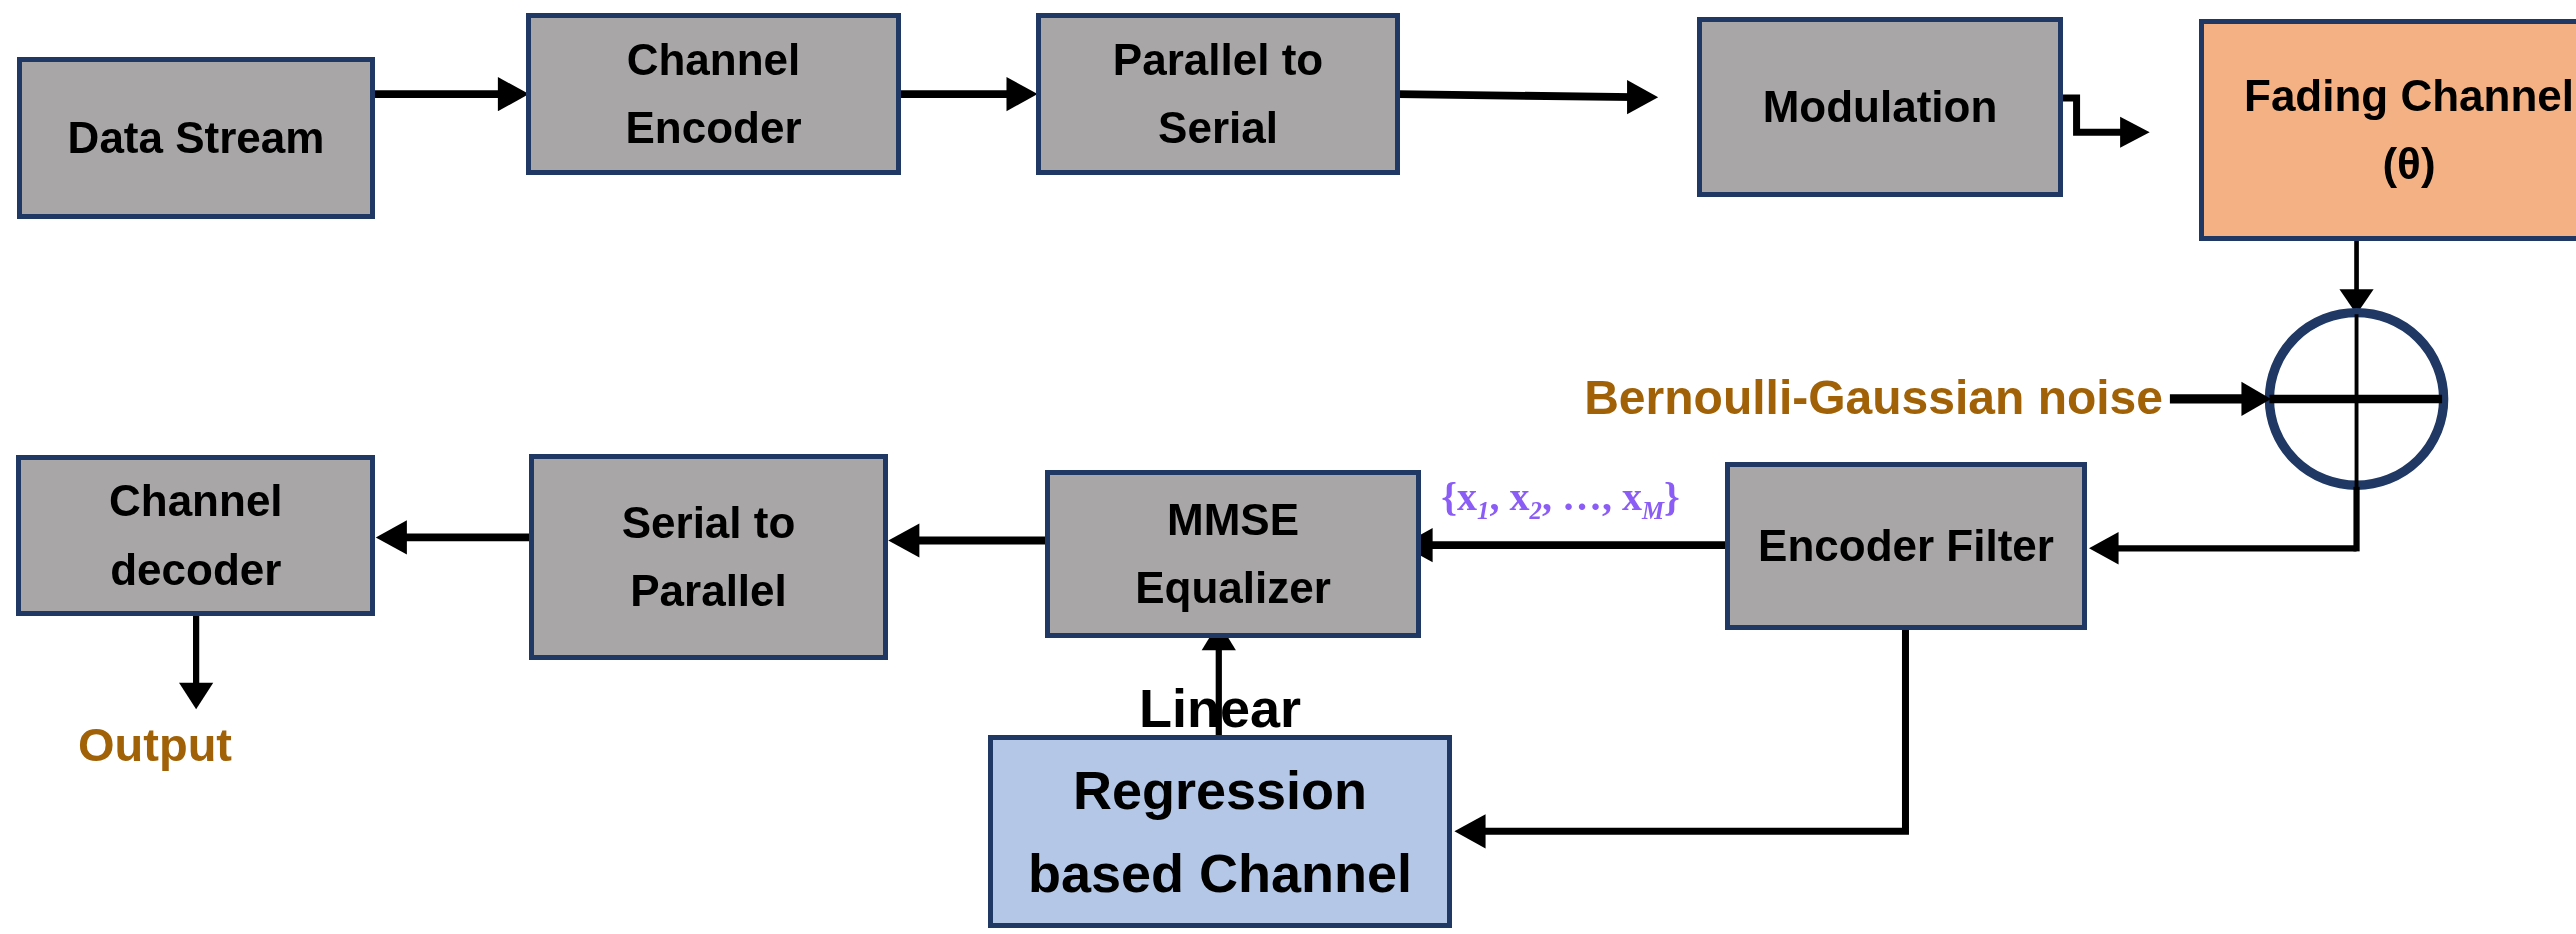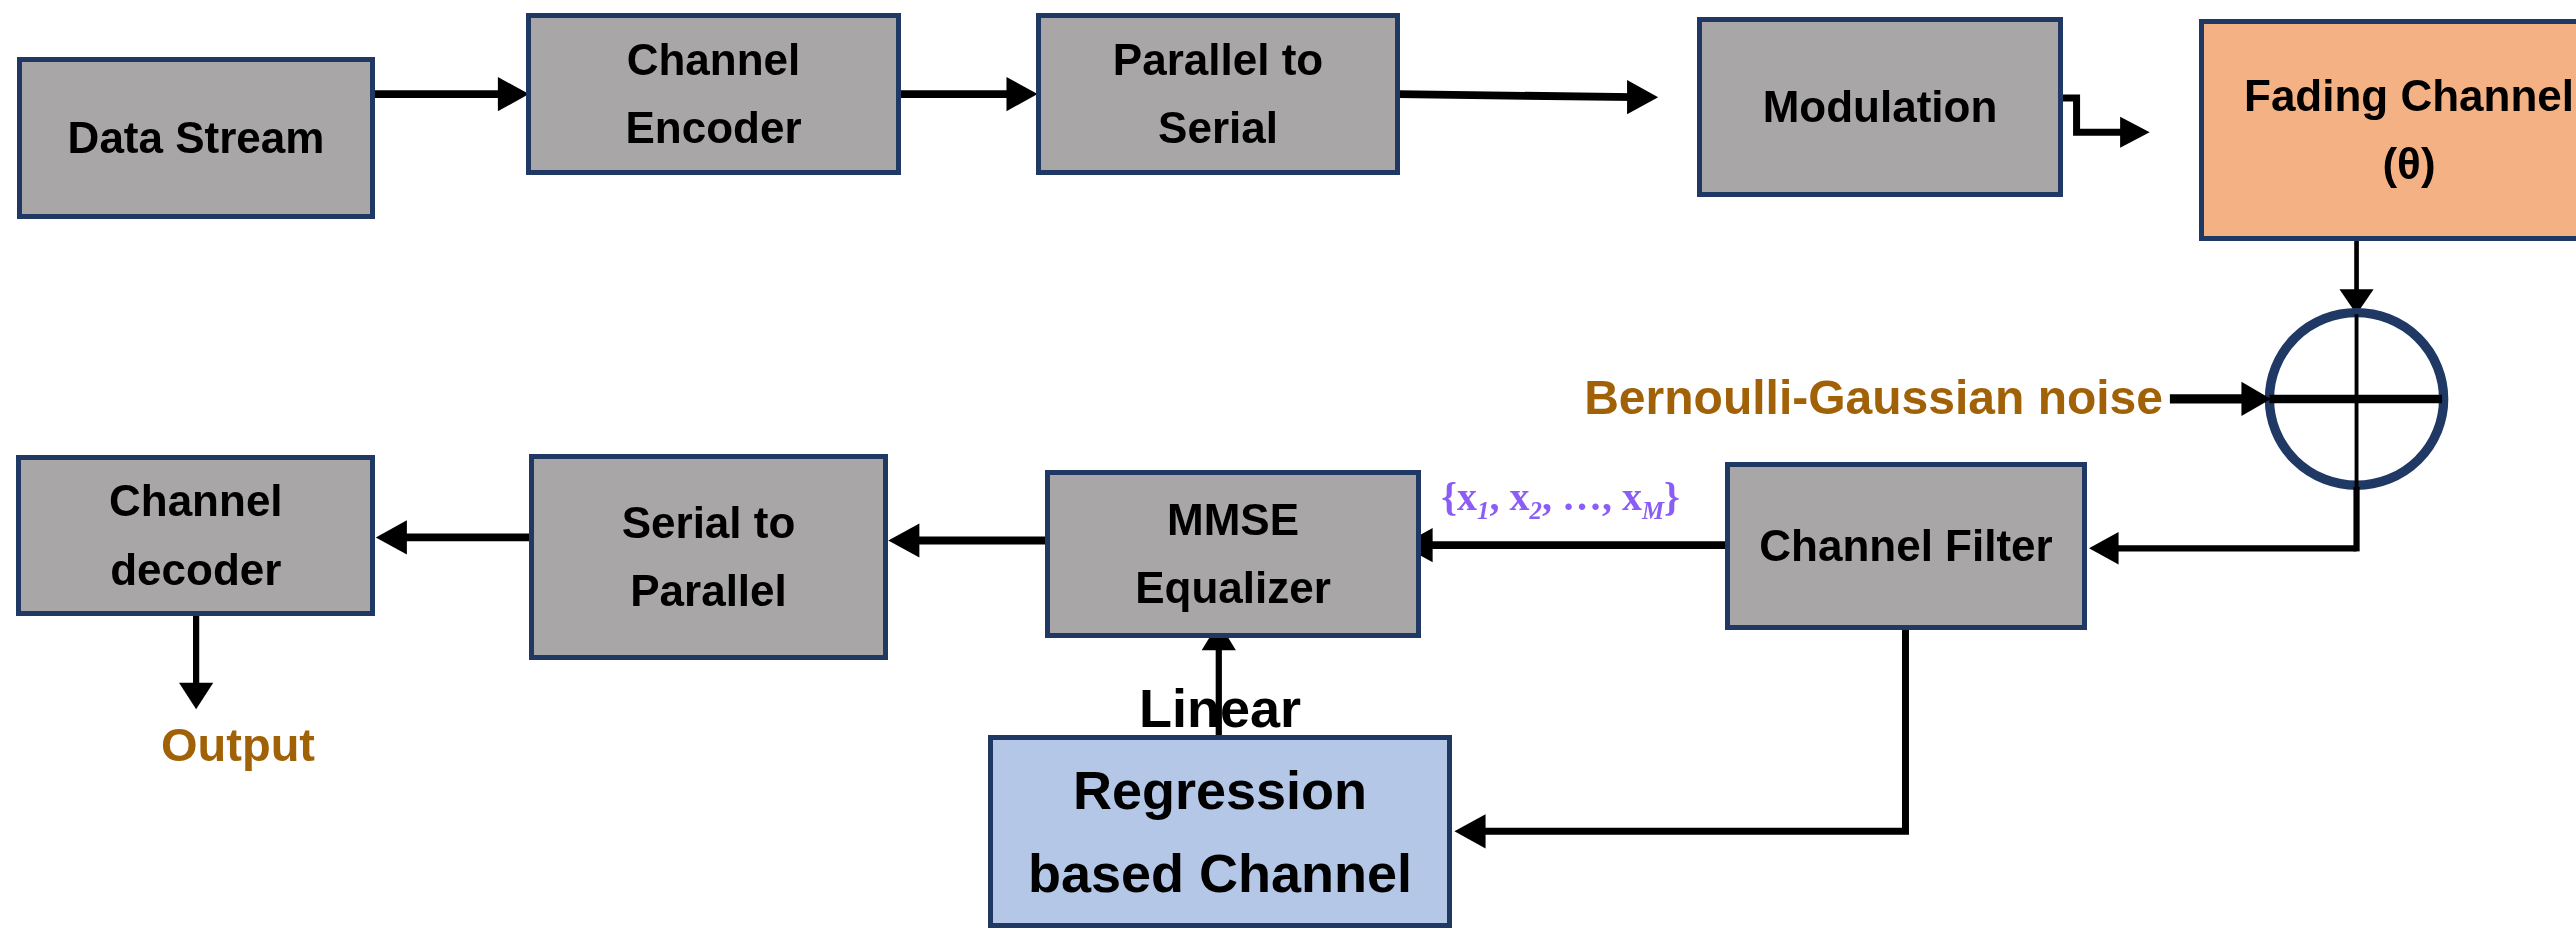--- a/index.html
+++ b/index.html
@@ -142,21 +142,21 @@
   <div class="box" style="left:1657px;top:17px;width:366px;height:180px;margin-left:40px;">
     <span>Modulation</span>
   </div>
 
   <div class="box orange" style="left:2151px;top:19.4px;width:420px;height:222px;margin-left:48px;">
     <span>Fading Channel
 (θ)</span>
   </div>
 
   <div class="box" style="left:1725px;top:462px;width:362px;height:168px;">
-    <span>Channel Filter</span>
+    <span>Encoder Filter</span>
   </div>
 
   <div class="box" style="left:1045px;top:470px;width:376px;height:168px;">
     <span>MMSE
 Equalizer</span>
   </div>
 
   <div class="box" style="left:529px;top:454px;width:359px;height:206px;">
     <span>Serial to
 Parallel</span>
@@ -170,16 +170,16 @@
   <div class="box blue" style="left:988px;top:735px;width:464px;height:193px;">
     <span>Linear Regression
 based Channel
 Estimation</span>
   </div>
 
   <div class="floating-label" style="left:1517px;top:372px;width:646px;text-align:right;">Bernoulli-Gaussian noise</div>
 
   <div class="seq-label" style="left:1394px;top:473px;width:333px;">{<b>x</b><sub>1</sub>, <b>x</b><sub>2</sub>, …, <b>x</b><sub>M</sub>}</div>
 
-  <div class="floating-label" style="left:78px;top:719px;width:237px;text-align:right;font-size:47px;">Output</div>
+  <div class="floating-label" style="left:78px;top:719px;width:237px;text-align:left;font-size:47px;">Output</div>
 
 </div>
 
 
 </body></html>

